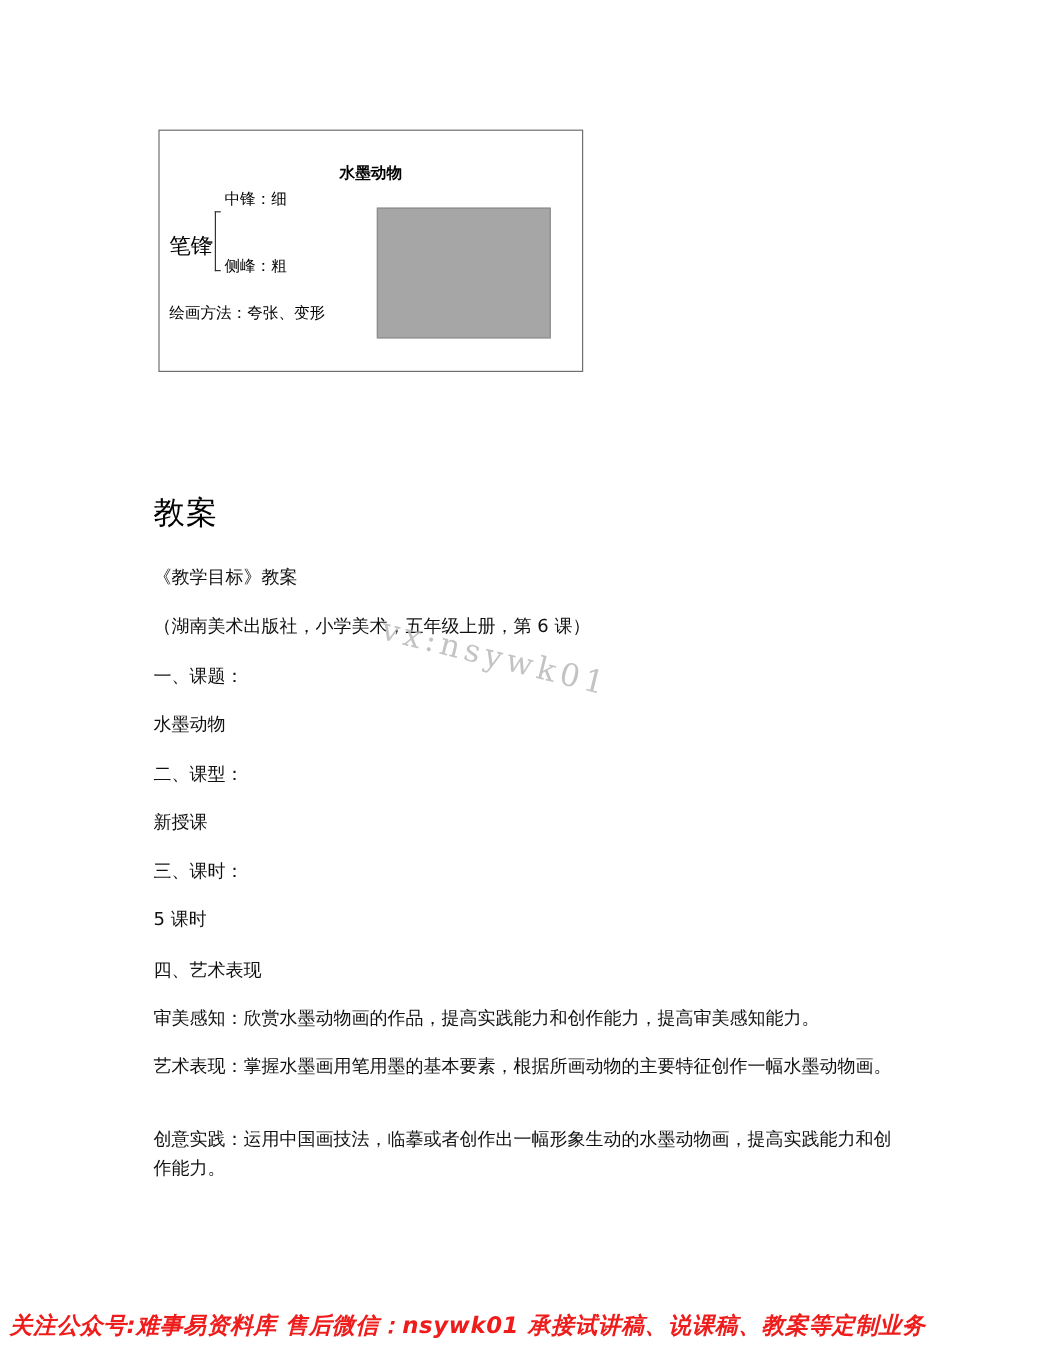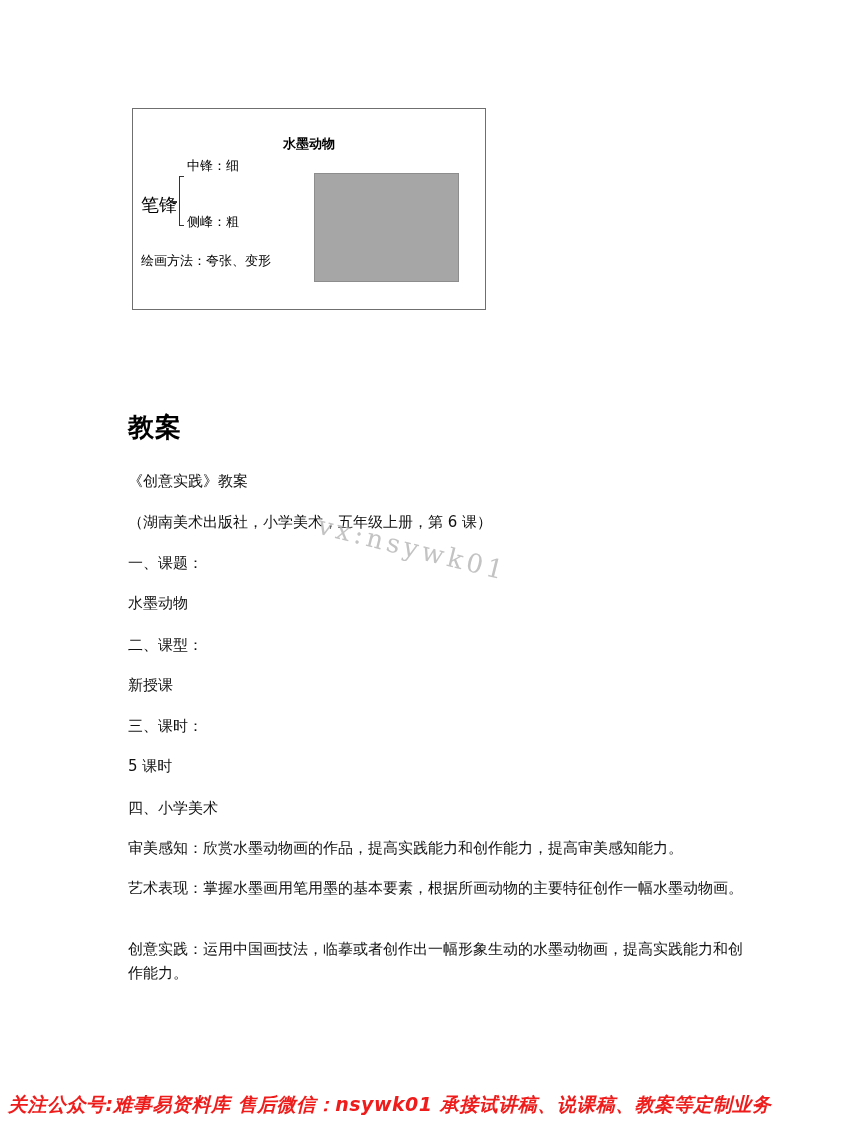--- a/index.html
+++ b/index.html
@@ -23,21 +23,21 @@
     border:1.5px solid #333; border-right:none; box-sizing:border-box;
   }
   .branch1 { position:absolute; left:54px; top:48px; font-size:13px; }
   .branch2 { position:absolute; left:54px; top:104px; font-size:13px; }
   .method { position:absolute; left:8px; top:143px; font-size:13px; }
   .gray-box {
     position:absolute; left:181px; top:64px; width:145px; height:109px;
     background:#a6a6a6; border:1px solid #8d8d8d; box-sizing:border-box;
   }
   .doc-heading {
-    position:absolute; left:128px; top:410px; font-size:26px; font-weight:bold; letter-spacing:1px;
+    position:absolute; left:128px; top:410px; font-size:26px; font-weight:normal; letter-spacing:1px;
   }
   .para { position:absolute; left:128px; font-size:15px; line-height:24px; color:#111; width:620px; }
   .watermark {
     position:absolute; left:322px; top:510px; font-size:26px; color:#b9b9b9;
     font-family:"DejaVu Serif", serif; transform:rotate(14deg); transform-origin:left top;
     letter-spacing:4px; opacity:0.85;
   }
   .footer-banner {
     position:absolute; left:8px; top:1092px; font-size:19px; font-weight:bold; color:#ef1c1c;
     white-space:nowrap; letter-spacing:0.5px;font-style:italic;
@@ -52,28 +52,28 @@
   <div class="bracket-dash"></div>
   <div class="bracket"></div>
   <div class="branch1">中锋：细</div>
   <div class="branch2">侧峰：粗</div>
   <div class="method">绘画方法：夸张、变形</div>
   <div class="gray-box"></div>
 </div>
 
 <div class="doc-heading">教案</div>
 
-<div class="para" style="top:469px">《创意实践》教案</div>
+<div class="para" style="top:469px">《教学目标》教案</div>
 <div class="para" style="top:510px">（湖南美术出版社，小学美术，五年级上册，第 6 课）</div>
 <div class="para" style="top:551px">一、课题：</div>
 <div class="para" style="top:591px">水墨动物</div>
 <div class="para" style="top:633px">二、课型：</div>
 <div class="para" style="top:673px">新授课</div>
 <div class="para" style="top:714px">三、课时：</div>
 <div class="para" style="top:754px">5 课时</div>
-<div class="para" style="top:796px">四、小学美术</div>
+<div class="para" style="top:796px">四、艺术表现</div>
 <div class="para" style="top:836px">审美感知：欣赏水墨动物画的作品，提高实践能力和创作能力，提高审美感知能力。</div>
 <div class="para" style="top:876px; width:615px">艺术表现：掌握水墨画用笔用墨的基本要素，根据所画动物的主要特征创作一幅水墨动物画。</div>
 <div class="para" style="top:937px; width:615px">创意实践：运用中国画技法，临摹或者创作出一幅形象生动的水墨动物画，提高实践能力和创作能力。</div>
 
 <div class="watermark">vx:nsywk01</div>
 
 <div class="footer-banner">关注公众号:难事易资料库  售后微信：nsywk01  承接试讲稿、说课稿、教案等定制业务</div>
 
 </body></html>

